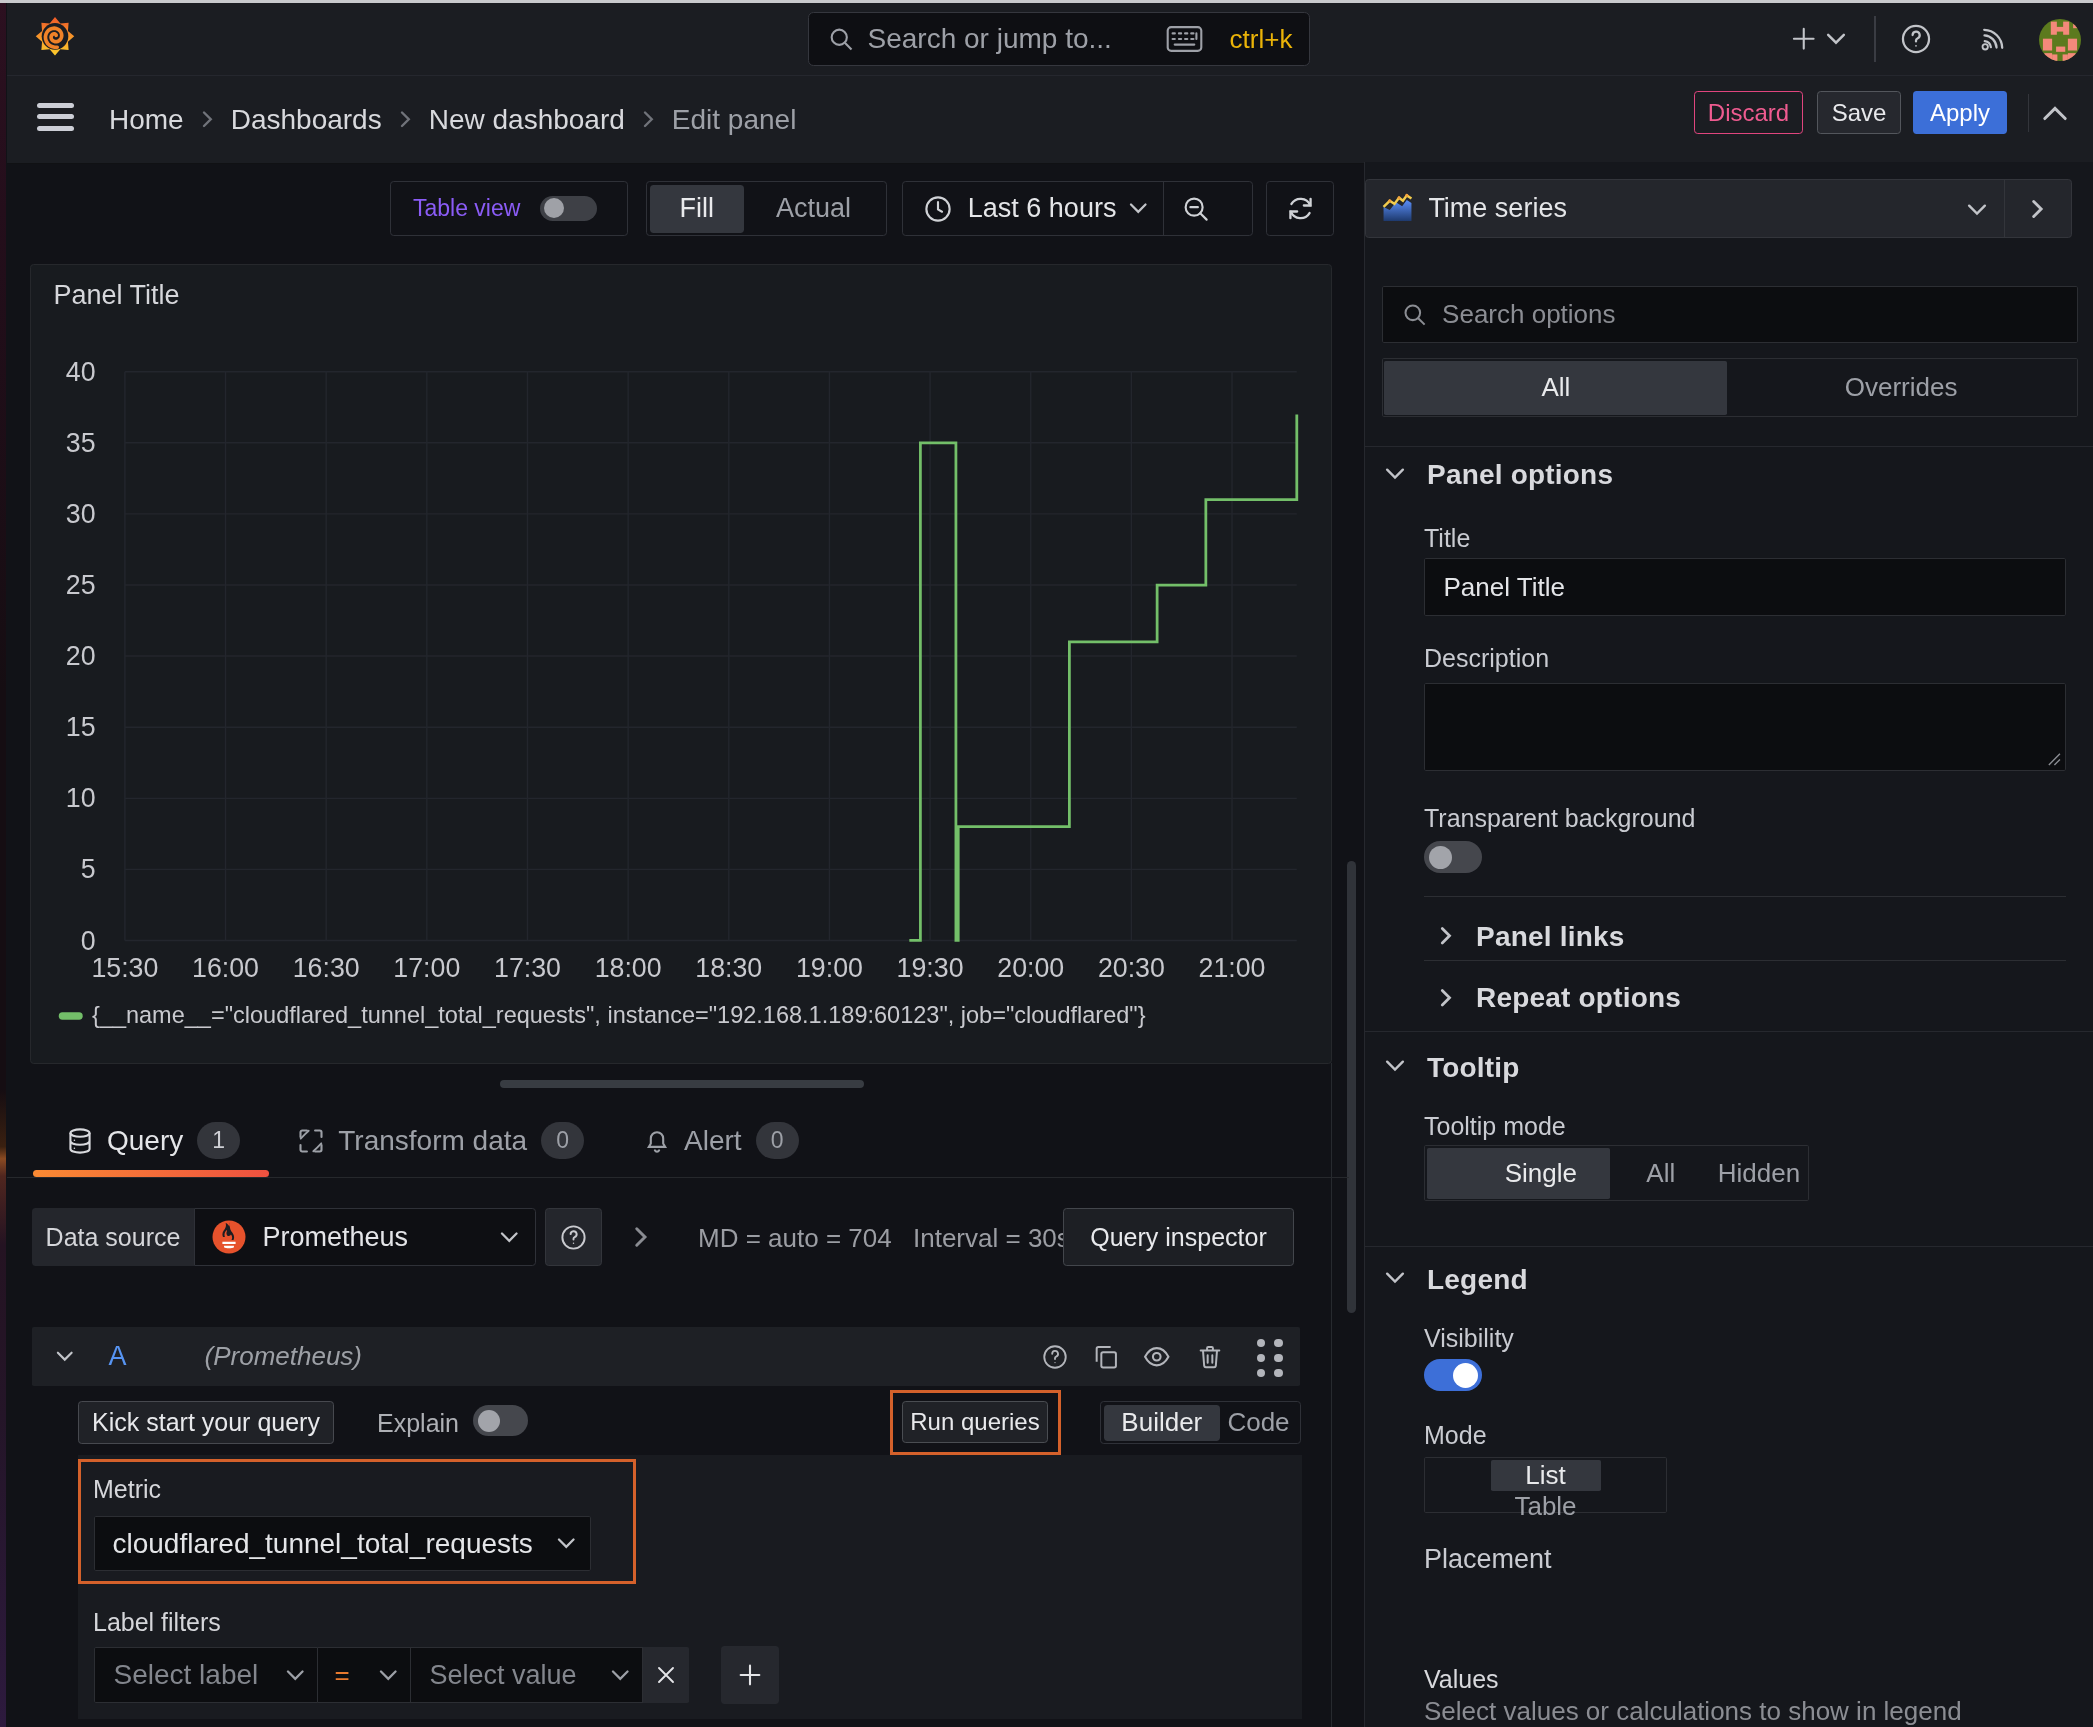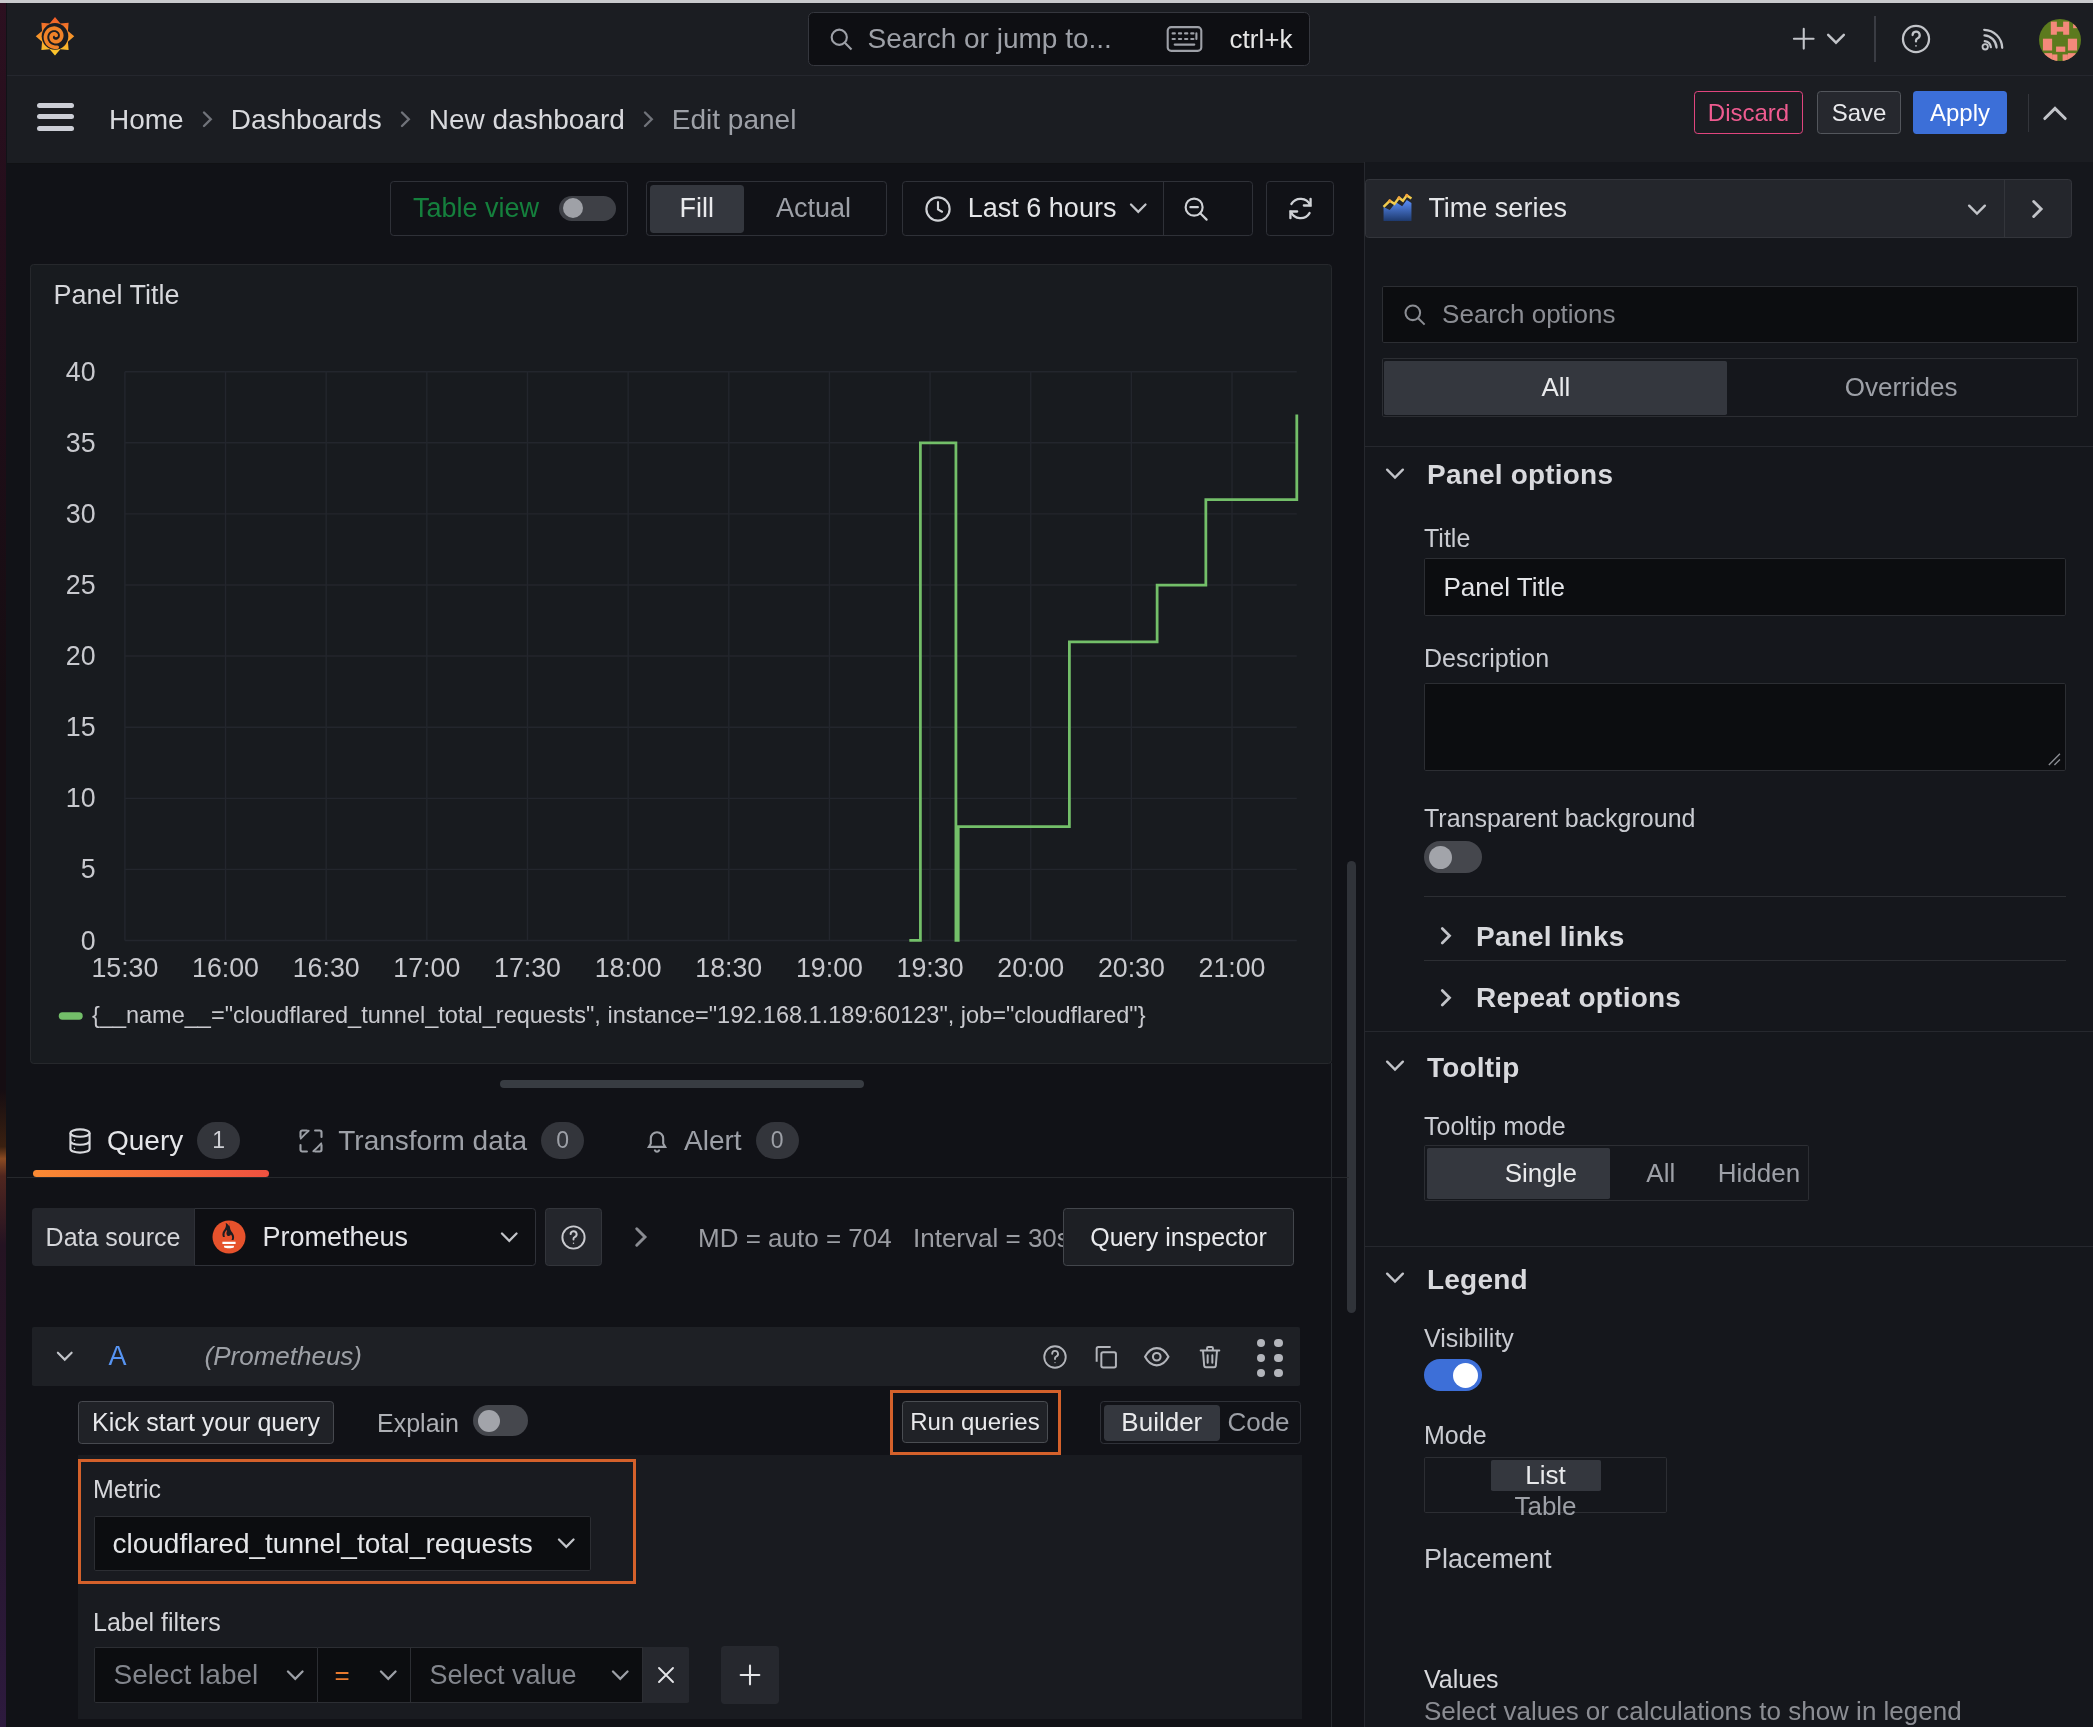--- a/index.html
+++ b/index.html
@@ -39,21 +39,21 @@
     <svg style="margin-left:17.5px;" width="28" height="28" viewBox="0 0 24 24" fill="none" stroke="#9da0a7" stroke-width="1.8">
       <circle cx="10.5" cy="10.5" r="6.5"></circle>
         <line x1="15.3" y1="15.3" x2="21" y2="21"></line>
       </svg>
     <span style="margin-left:13px;font-size:28px;color:#9da0a7;">Search or jump to...</span>
     <span style="margin-left:auto;margin-right:16.6px;display:flex;align-items:center;">
       <svg width="39" height="28" viewBox="0 0 26 20" fill="none" stroke="#9da0a7" stroke-width="1.5">
         <rect x="1" y="1.5" width="24" height="17" rx="2.5"></rect>
         <path d="M4.5 6h1.6 M9 6h1.6 M13.4 6h1.6 M17.8 6h1.6 M4.5 10h1.6 M9 10h1.6 M13.4 10h1.6 M17.8 10h1.6 M21.5 6v4 M6 14h14" stroke-linecap="round"></path>
         </svg>
-      <span style="margin-left:26px;font-size:26px;color:#e5e5e5;">ctrl+k</span>
+      <span style="margin-left:26px;font-size:26px;color:#eab308;">ctrl+k</span>
     </span>
   </div>
 
   <svg class="abs" style="left:1789px;top:24px;" width="29.5" height="29.5" viewBox="0 0 24 24" fill="none" stroke="#c2c4c9" stroke-width="1.7" stroke-linecap="round">
       <path d="M12 4v16 M4 12h16"></path>
     </svg>
   <svg class="abs" style="left:1826px;top:31px;" width="20" height="14.8" viewBox="0 0 14 9" fill="none" stroke="#c2c4c9" stroke-width="1.7" stroke-linecap="round">
       <path d="M1.5 2 L7 7.5 L12.5 2"></path>
     </svg>
   <div class="abs" style="left:1874px;top:15.7px;width:1.8px;height:46px;background:#3a3c43;"></div>
@@ -122,21 +122,21 @@
     <span style="font-size:24px;color:#ffffff;">Apply</span>
     </div>
   <div class="abs" style="left:2028px;top:94px;width:0.9px;height:38px;background:#33353b;"></div>
   <svg class="abs" style="left:2042px;top:102px;" width="26" height="22" viewBox="0 0 14 9" fill="none" stroke="#c2c4c9" stroke-width="1.6" stroke-linecap="round">
       <path d="M1.5 7.5 L7 2 L12.5 7.5"></path>
     </svg>
 
   <div id="toolbar">
 
     <div class="abs row" style="left:390px;top:181px;width:238px;height:55px;border:0.9px solid #2f3138;border-radius:3.7px;box-sizing:border-box;">
-      <span style="margin-left:22px;font-size:27px;color:#15803d;">Table view</span>
+      <span style="margin-left:22px;font-size:23px;color:#8b5cf6;">Table view</span>
       <span style="margin-left:20px;width:57px;height:25px;background:#3e4046;border-radius:13px;position:relative;display:inline-block;">
         <span style="position:absolute;left:3.7px;top:2.3px;width:20px;height:20px;border-radius:50%;background:#9fa1a7;"></span>
         </span>
     </div>
 
     <div class="abs row" style="left:646px;top:181px;width:241px;height:55px;border:0.9px solid #2f3138;border-radius:3.7px;box-sizing:border-box;padding:2.8px;">
       <span class="seg" style="width:94px;height:48px;font-size:27px;color:#e9eaec;">Fill</span>
       <span style="flex:1;text-align:center;font-size:27px;color:#9da0a7;">Actual</span>
     </div>
 

